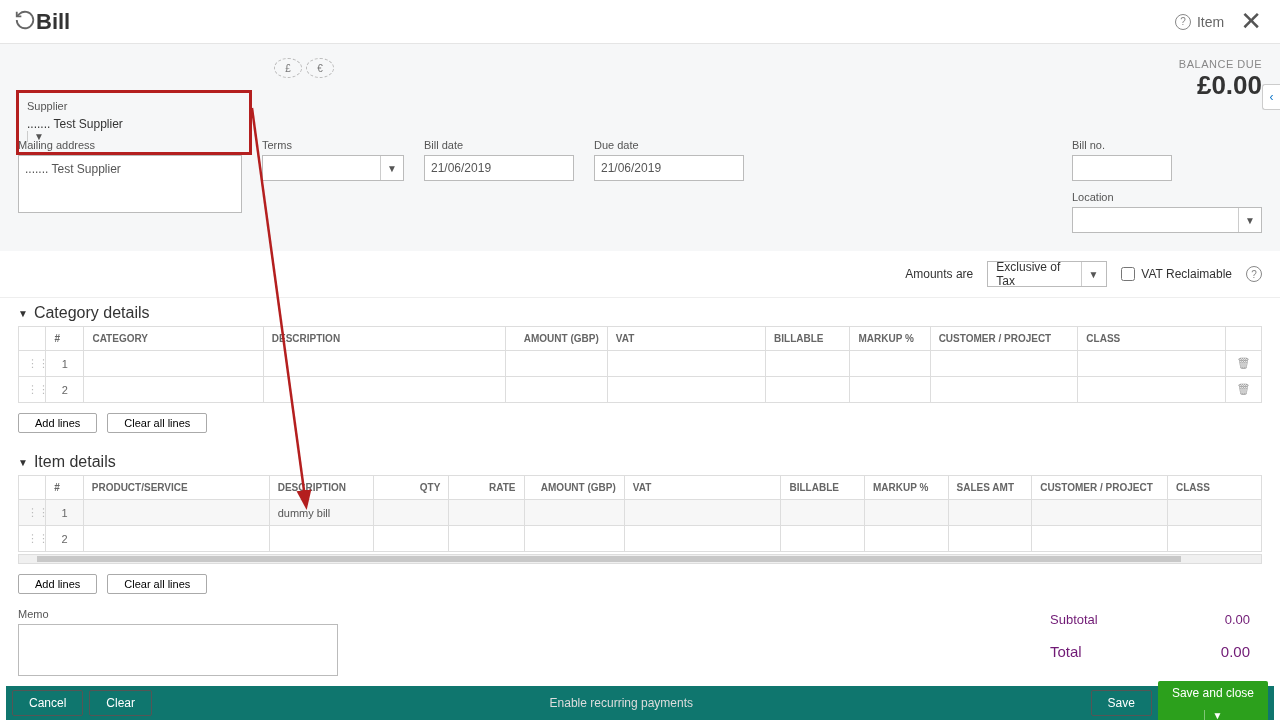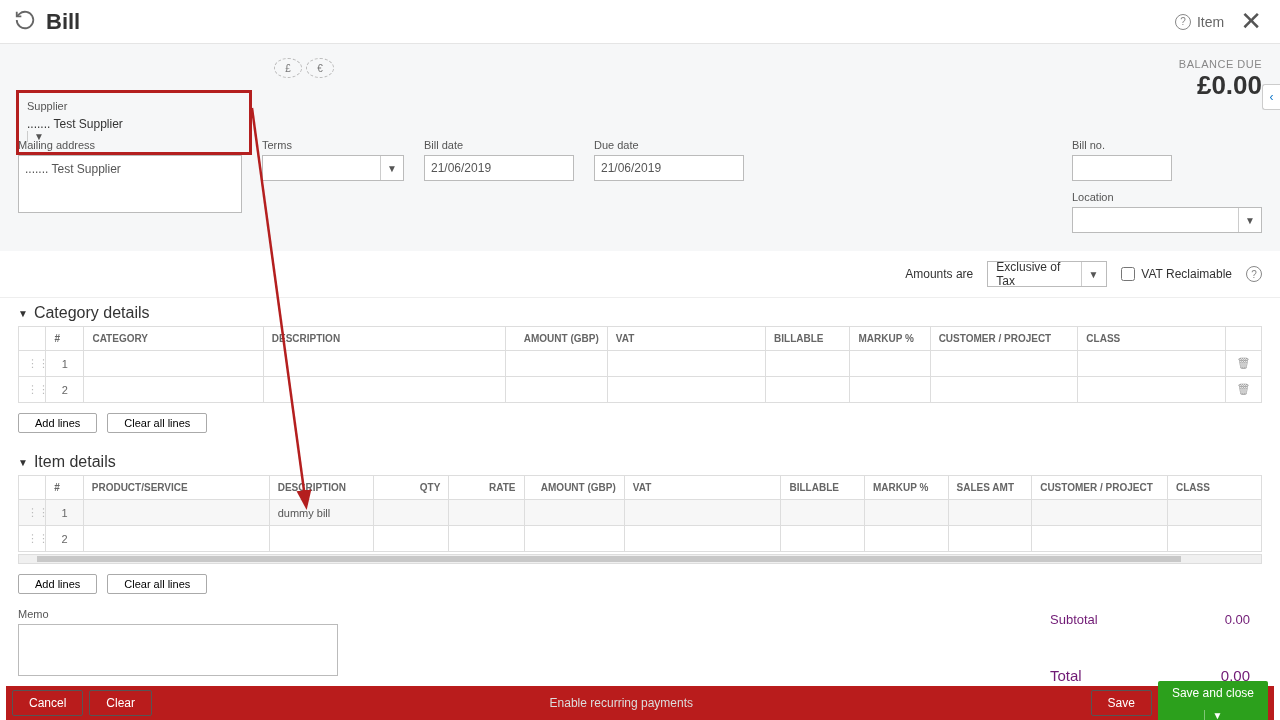--- a/index.html
+++ b/index.html
@@ -1,20 +1,20 @@
 <!DOCTYPE html>
 <html><head>
 <meta charset="utf-8">
 <style>
   * { box-sizing: border-box; margin: 0; padding: 0; }
   body { font-family: -apple-system, BlinkMacSystemFont, "Segoe UI", Arial, sans-serif; font-size: 12px; color: #333; background: #fff; overflow: hidden; }
 
   
   .title-bar { display: flex; align-items: center; justify-content: space-between; padding: 6px 18px 6px 14px; background: #fff; border-bottom: 1px solid #e5e5e5; }
-  .title-left { display: flex; align-items: flex-start; gap: 10px; }
+  .title-left { display: flex; align-items: flex-start; }
   .title-left .recycle { width: 22px; height: 22px; color: #666; }
   .title-left h1 { font-size: 22px; font-weight: 700; color: #333; }
   .title-right { display: flex; align-items: center; gap: 16px; }
   .help-wrap { display: flex; align-items: center; gap: 6px; color: #666; font-size: 14px; cursor: pointer; }
   .close-x { font-size: 26px; color: #555; cursor: pointer; font-weight: 300; }
 
   
   .header-area { background: #f6f7f8; padding: 14px 18px 18px 18px; position: relative; }
   .row { display: flex; align-items: flex-start; gap: 26px; }
   .fld label { font-size: 11px; color: #555; display: block; margin-bottom: 4px; }
@@ -62,24 +62,24 @@
   .btn { border:1px solid #aaa; background:#fff; padding:3px 16px; font-size:11px; border-radius:2px; cursor:pointer; }
 
   .scroll-wrap { overflow-x:auto; }
   .hscroll { height:10px; background:#f0f0f0; border:1px solid #ddd; position:relative; margin-top:2px;}
   .hscroll::before{content:"";position:absolute;left:18px;right:80px;top:1px;bottom:1px;background:#c8c8c8;}
 
   .memo-totals { display:flex; justify-content:space-between; align-items:flex-start; padding:0 30px 12px 18px; }
   .memo-totals textarea { width:320px; height:52px; border:1px solid #bbb; resize:none; font-family:inherit; font-size:12px; padding:4px;}
   .totals { min-width:200px; }
   .totals .line{ display:flex; justify-content:space-between; font-size:13px; color:#701a75; padding:4px 0;}
-  .totals .line.total { font-size:15px; margin-top:32px;align-items:flex-end; }
-
-  
-  .footer { position:fixed; left:6px; right:6px; bottom:0; background:#b91c1c; color:#fff; height:34px; display:flex; align-items:center; padding:0 6px; gap:6px; }
+  .totals .line.total { font-size:15px; margin-top:8px;align-items:flex-end; }
+
+  
+  .footer { position:fixed; left:6px; right:6px; bottom:0; background:#0f766e; color:#fff; height:34px; display:flex; align-items:center; padding:0 6px; gap:6px; }
   .footer .fbtn { background:transparent; color:#fff; border:1px solid #555; padding:5px 16px; font-size:12px; border-radius:2px; cursor:pointer;}
   .footer .center { flex:1; text-align:center; font-size:12px; color:#ddd; }
   .footer .save { background:transparent; border:1px solid #555; color:#fff; }
   .footer .primary { background:#2ca01c; border:none; padding:5px 14px; display:flex;align-items:center;gap:10px;flex-direction:column;}
   .footer .primary .split{ border-left:1px solid rgba(255,255,255,.4); padding-left:8px; font-size:10px;}
 
   
   .arrow-svg { position:absolute; left:0; top:0; width:100%; height:620px; pointer-events:none; }
 </style>
 </head>

